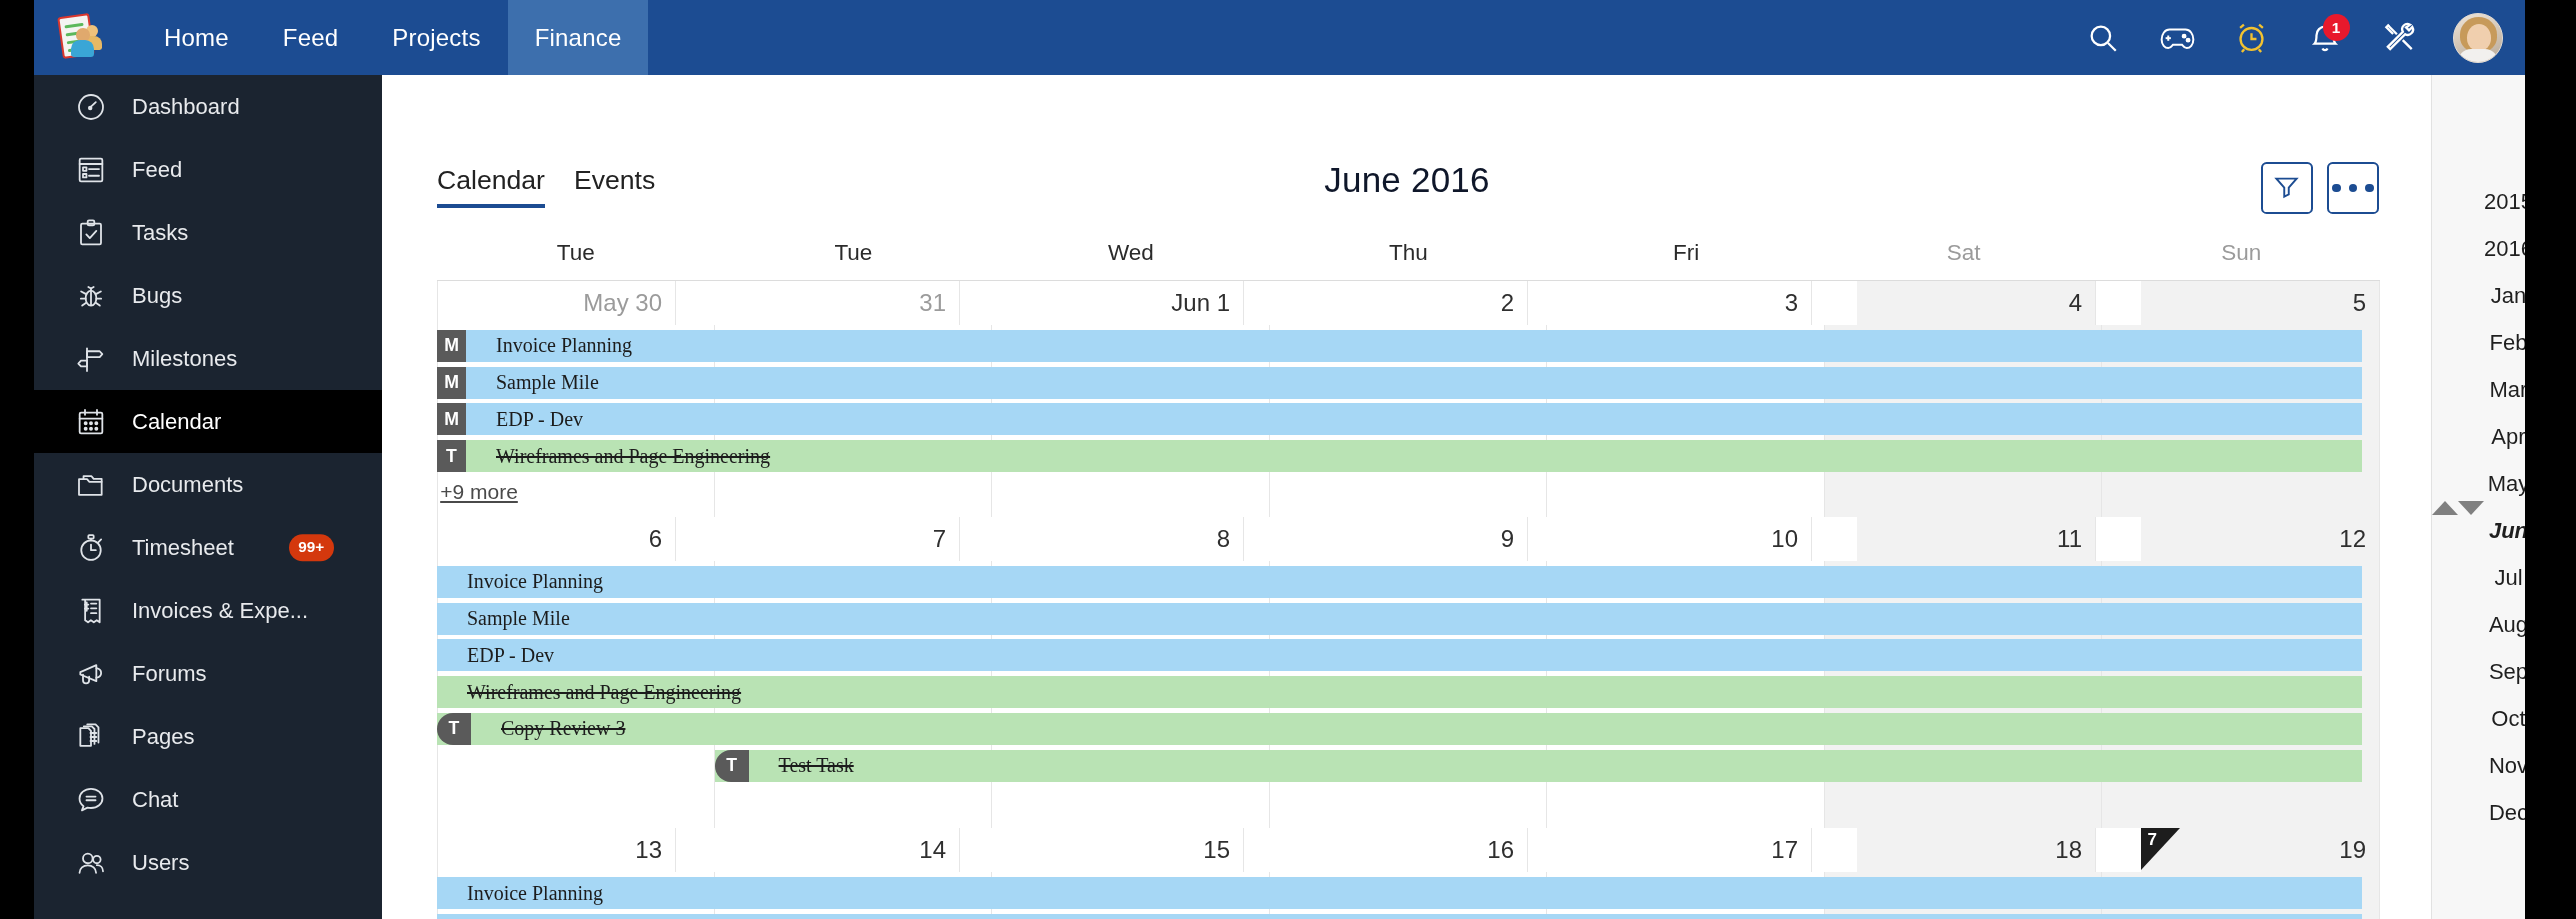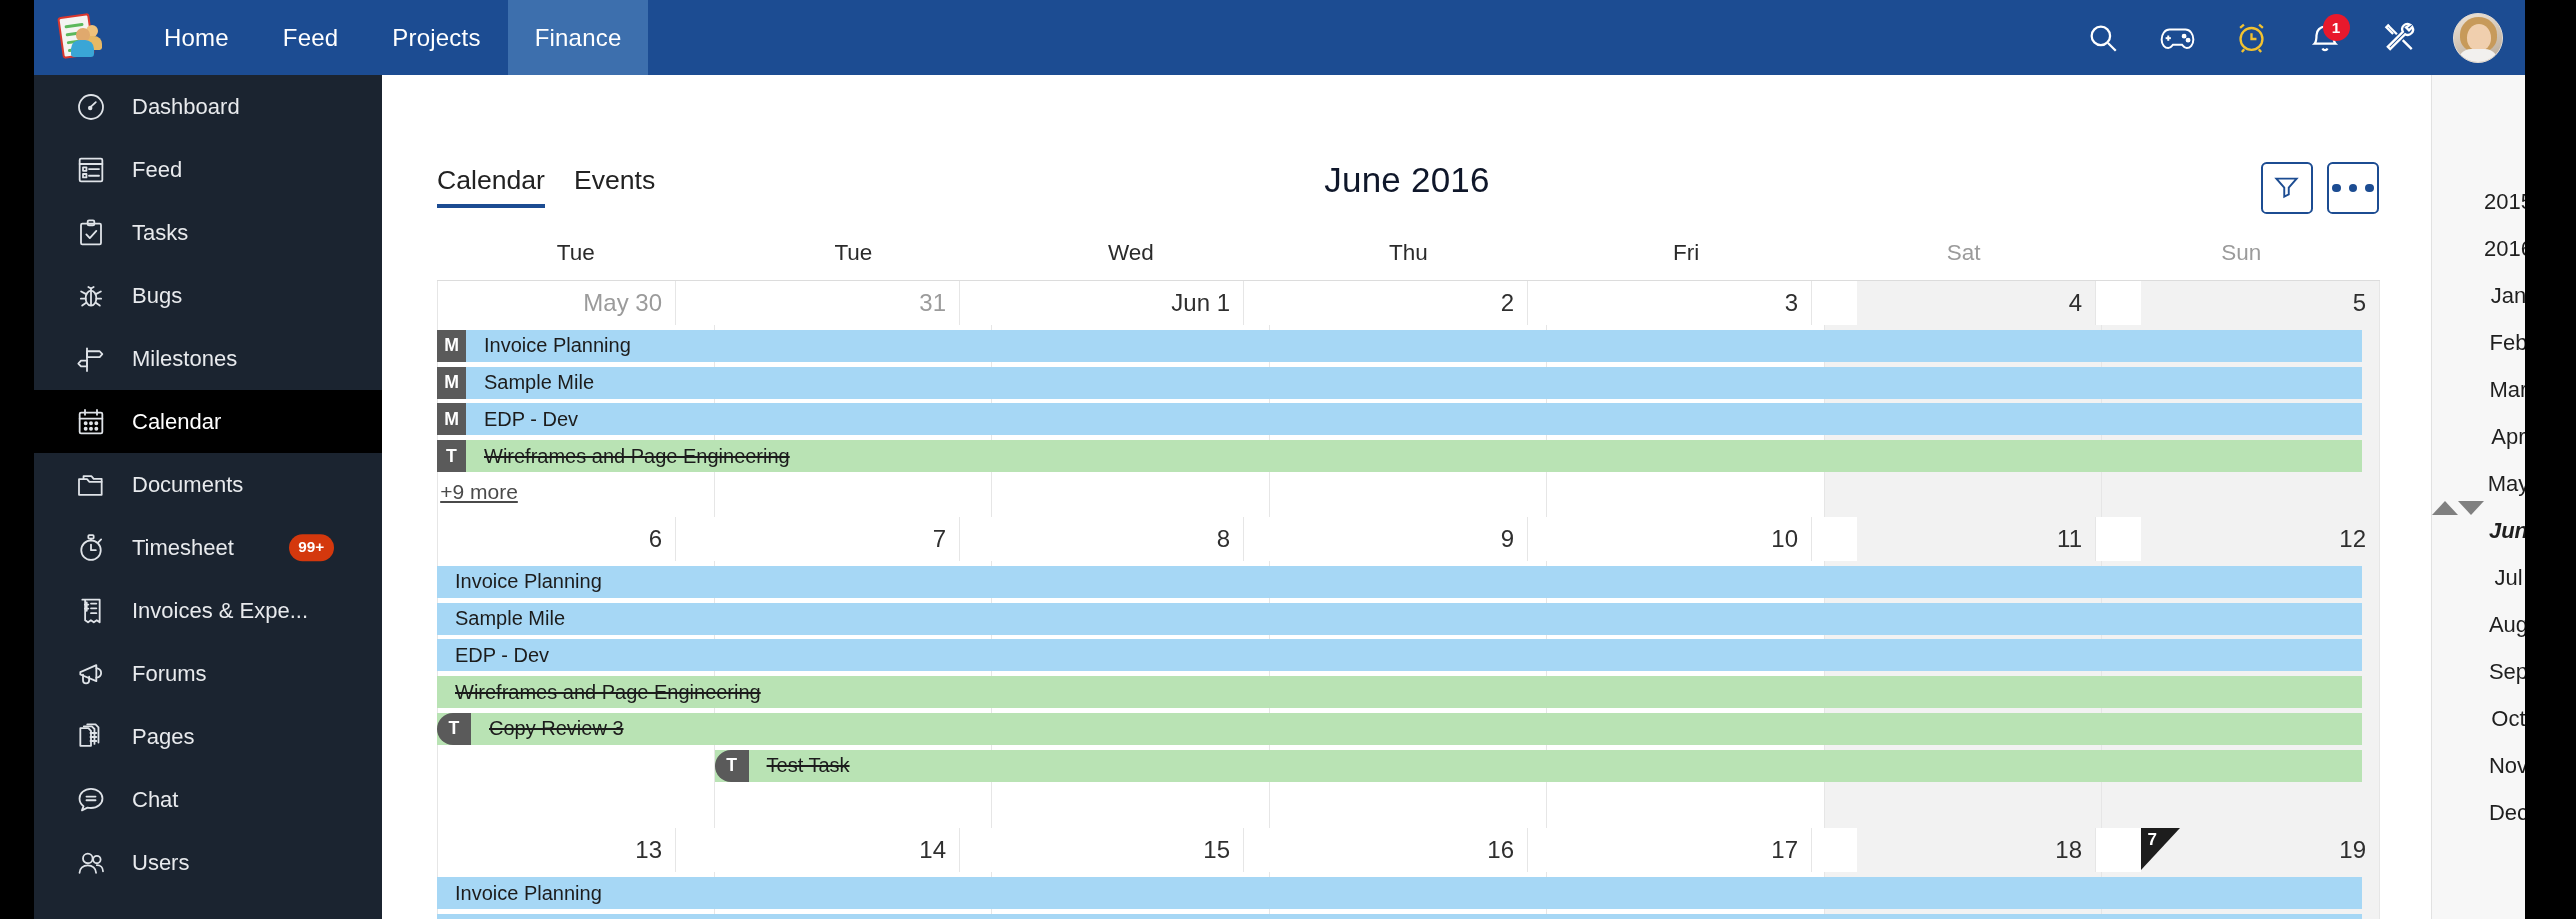--- a/index.html
+++ b/index.html
@@ -154,21 +154,21 @@
     position:absolute; height: 32px; display:flex; align-items:center;
     font-size: 20px; color:#1c1c1c; white-space: nowrap; cursor:pointer;
   }
   .ev.blue  { background: #a6d7f5; }
   .ev.green { background: #b9e3b4; }
   .ev .tag {
     width: 29px; height: 32px; flex:0 0 auto; background:#5a5a5a; color:#fff;
     font-size: 17.7px; font-weight: bold; display:flex; align-items:center; justify-content:center;
   }
   .ev .tag.round { border-radius: 16px 0 0 16px; width: 34px; }
-  .ev .lbl { padding-left: 18px; }
+  .ev .lbl { padding-left: 30px; font-family: Liberation Serif, serif; }
   .ev.done .lbl { text-decoration: line-through; text-decoration-thickness: 2.4px; }
   .ev.done .lbl::before {
     content:""; position:absolute;
   }
   .more-link {
     position: relative; margin-left: 3.2px; font-size: 21px; color:#4a4a4a;
     text-decoration: underline; cursor:pointer; display:inline-block; padding: 3.2px 0 8px 0;
   }
   .row-pad { height: 37px; }
 

